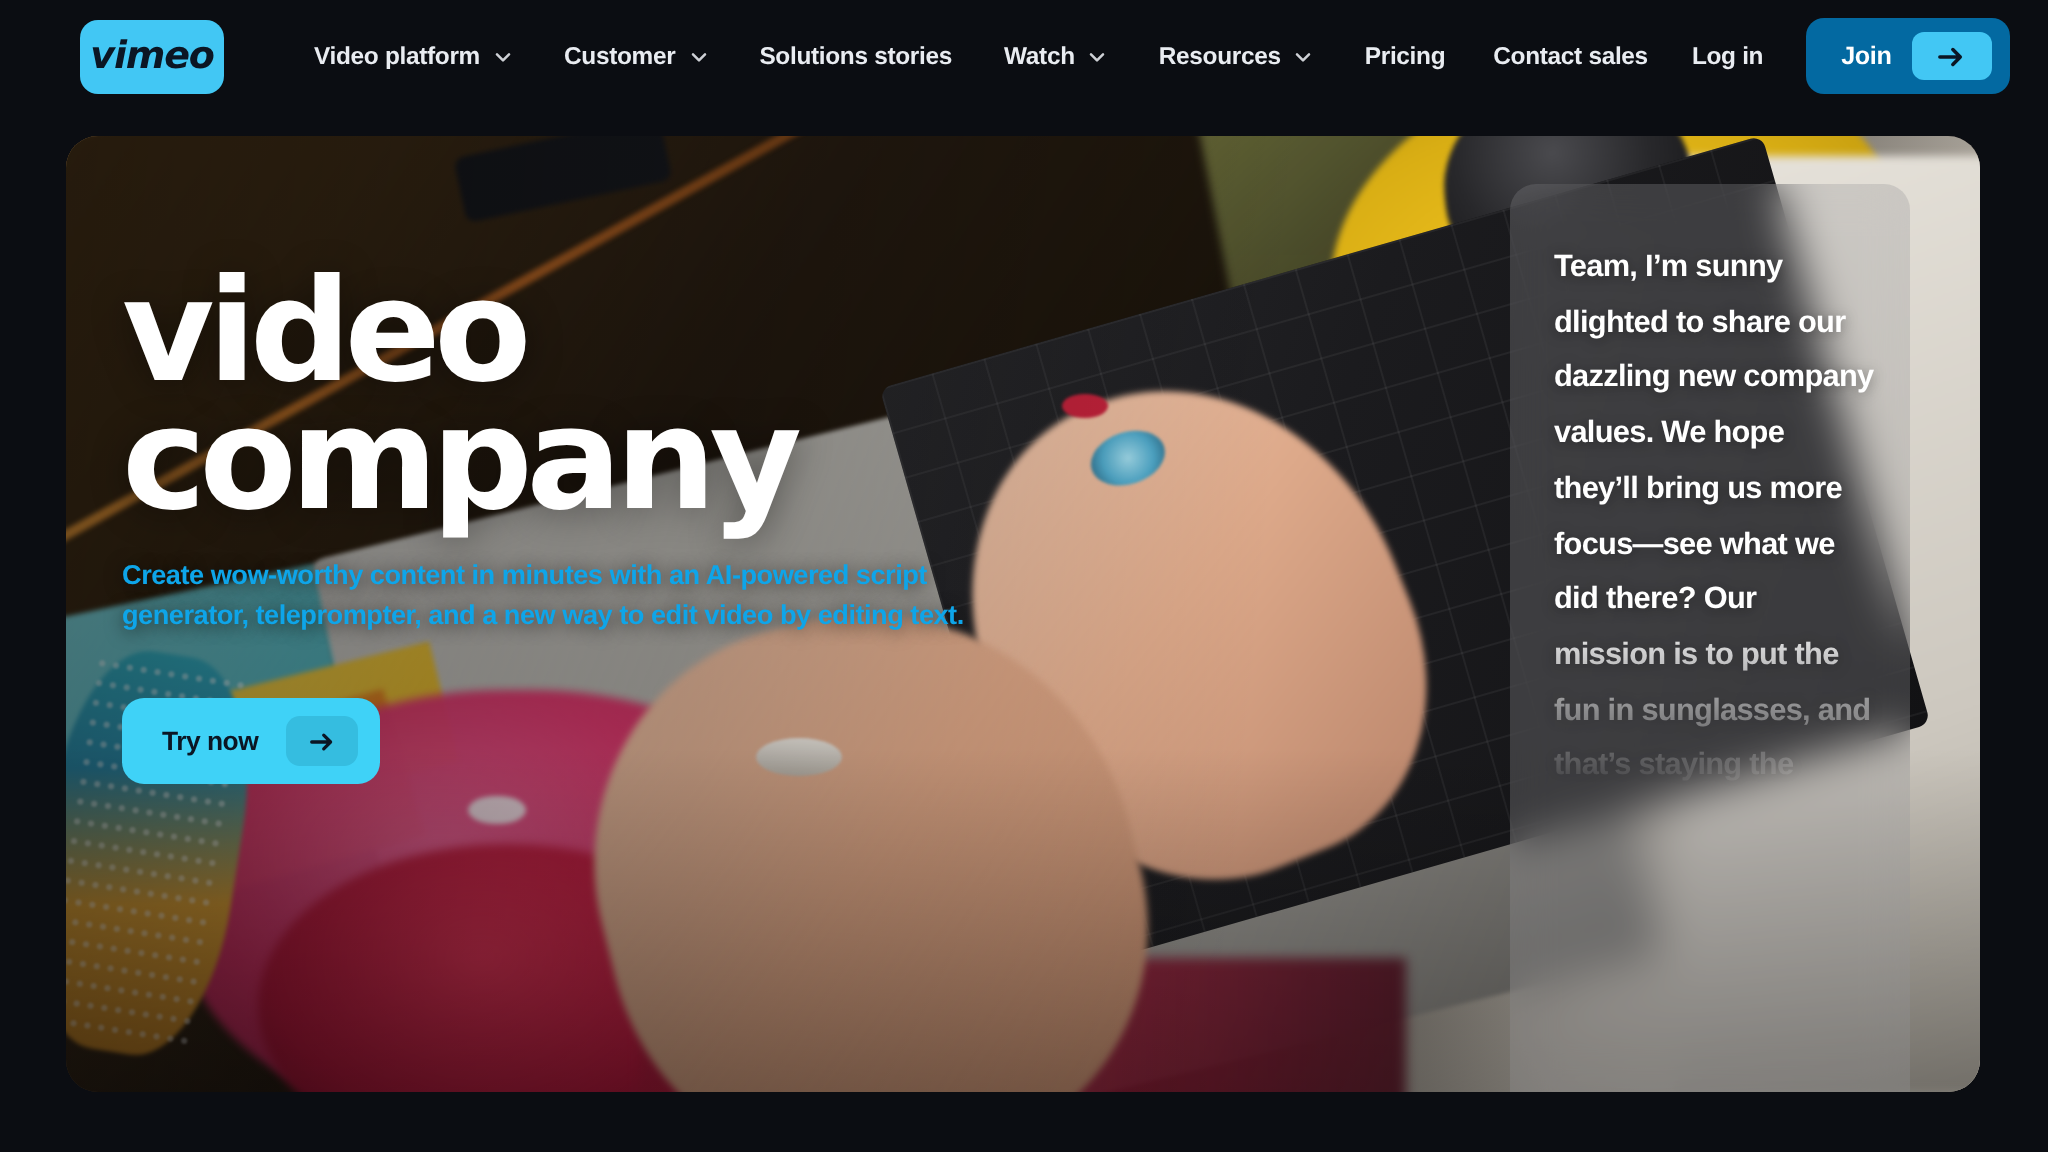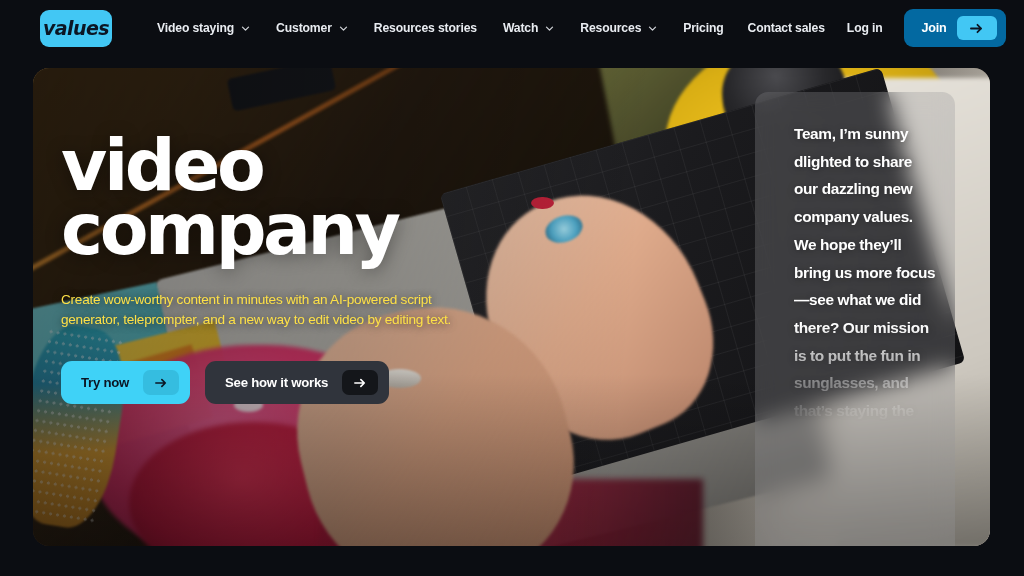--- a/index.html
+++ b/index.html
@@ -249,23 +249,23 @@
   }
   .headline {
     color:#fff;
     font-size:71px; line-height:.90;
     font-weight:700; letter-spacing:-3.4px;
     text-shadow:0 2px 18px rgba(0,0,0,.40);
     font-family:"DejaVu Sans", sans-serif;
   }
   .headline span { display:block; }
   .subcopy {
-    margin-top:28px; width:425px;
-    color:#fde047; font-size:13.6px; line-height:1.52;
-    font-weight:400; letter-spacing:-0.25px;
+    margin-top:16px; width:425px;
+    color:#0ea5e9; font-size:13.6px; line-height:1.52;
+    font-weight:700; letter-spacing:-0.25px;
     text-shadow:0 1px 9px rgba(0,0,0,.65);
   }
   .cta-row { display:flex; align-items:center; gap:15px; margin-top:30px; }
   .btn {
     display:flex; align-items:center; gap:14px;
     border-radius:11px; cursor:pointer; white-space:nowrap;
   }
   .btn-primary { background:#3fd2f7; padding:9px 11px 9px 20px; }
   .btn-primary .btn-label { color:#0b1624; font-size:13.2px; font-weight:700; letter-spacing:-0.25px; }
   .btn-primary .btn-arrow { background:#35bde0; }
@@ -284,61 +284,61 @@
   .prompter {
     position:absolute; left:722px; top:24px;
     width:200px; height:454px;
     border-radius:13px 13px 0 0;
     background:rgba(150,150,152,.30);
     backdrop-filter:blur(11px);
     -webkit-backdrop-filter:blur(11px);
     overflow:hidden; z-index:9;
   }
   .prompter-text {
-    padding:28px 18px 0 39px;
+    padding:28px 18px 0 22px;
     color:#fff; font-size:15.4px; line-height:1.80;
     font-weight:600; letter-spacing:-0.35px;
     text-shadow:0 1px 7px rgba(0,0,0,.40);
     -webkit-mask-image:linear-gradient(180deg,#000 0%,#000 70%,rgba(0,0,0,.35) 88%,rgba(0,0,0,0) 100%);
     mask-image:linear-gradient(180deg,#000 0%,#000 70%,rgba(0,0,0,.35) 88%,rgba(0,0,0,0) 100%);
   }
 </style>
 </head>
 <body>
 
 <div class="page">
 
   <div class="navbar">
 
     <div class="logo">
-      <span class="logo-text">values</span>
+      <span class="logo-text">vimeo</span>
     </div>
 
     <div class="nav-left">
 
       <div class="nav-item">
-        <span>Video staying</span>
+        <span>Video platform</span>
         <span class="chev">
           <svg viewBox="0 0 12 12" fill="none">
               <path d="M2 4.2 L6 8.2 L10 4.2" stroke="#e9ecf1" stroke-width="1.7" stroke-linecap="round" stroke-linejoin="round"></path>
             </svg>
         </span>
       </div>
 
       <div class="nav-item">
         <span>Customer</span>
         <span class="chev">
           <svg viewBox="0 0 12 12" fill="none">
               <path d="M2 4.2 L6 8.2 L10 4.2" stroke="#e9ecf1" stroke-width="1.7" stroke-linecap="round" stroke-linejoin="round"></path>
             </svg>
         </span>
       </div>
 
       <div class="nav-item">
-        <span>Resources stories</span>
+        <span>Solutions stories</span>
       </div>
 
       <div class="nav-item">
         <span>Watch</span>
         <span class="chev">
           <svg viewBox="0 0 12 12" fill="none">
               <path d="M2 4.2 L6 8.2 L10 4.2" stroke="#e9ecf1" stroke-width="1.7" stroke-linecap="round" stroke-linejoin="round"></path>
             </svg>
         </span>
       </div>
@@ -415,28 +415,20 @@
       <div class="cta-row">
         <div class="btn btn-primary">
           <span class="btn-label">Try now</span>
           <span class="btn-arrow">
             <svg viewBox="0 0 16 14" fill="none">
                 <path d="M2 7h11M9 3l4 4-4 4" stroke-width="1.9" stroke-linecap="round" stroke-linejoin="round"></path>
               </svg>
           </span>
         </div>
 
-        <div class="btn btn-secondary">
-          <span class="btn-label">See how it works</span>
-          <span class="btn-arrow">
-            <svg viewBox="0 0 16 14" fill="none">
-                <path d="M2 7h11M9 3l4 4-4 4" stroke-width="1.9" stroke-linecap="round" stroke-linejoin="round"></path>
-              </svg>
-          </span>
-        </div>
       </div>
     </div>
 
     <div class="prompter">
       <div class="prompter-text">Team, I’m sunny dlighted to share our dazzling new company values. We hope they’ll bring us more focus—see what we did there? Our mission is to put the fun in sunglasses, and that’s staying the</div>
     </div>
 
   </div>
 </div>
 

